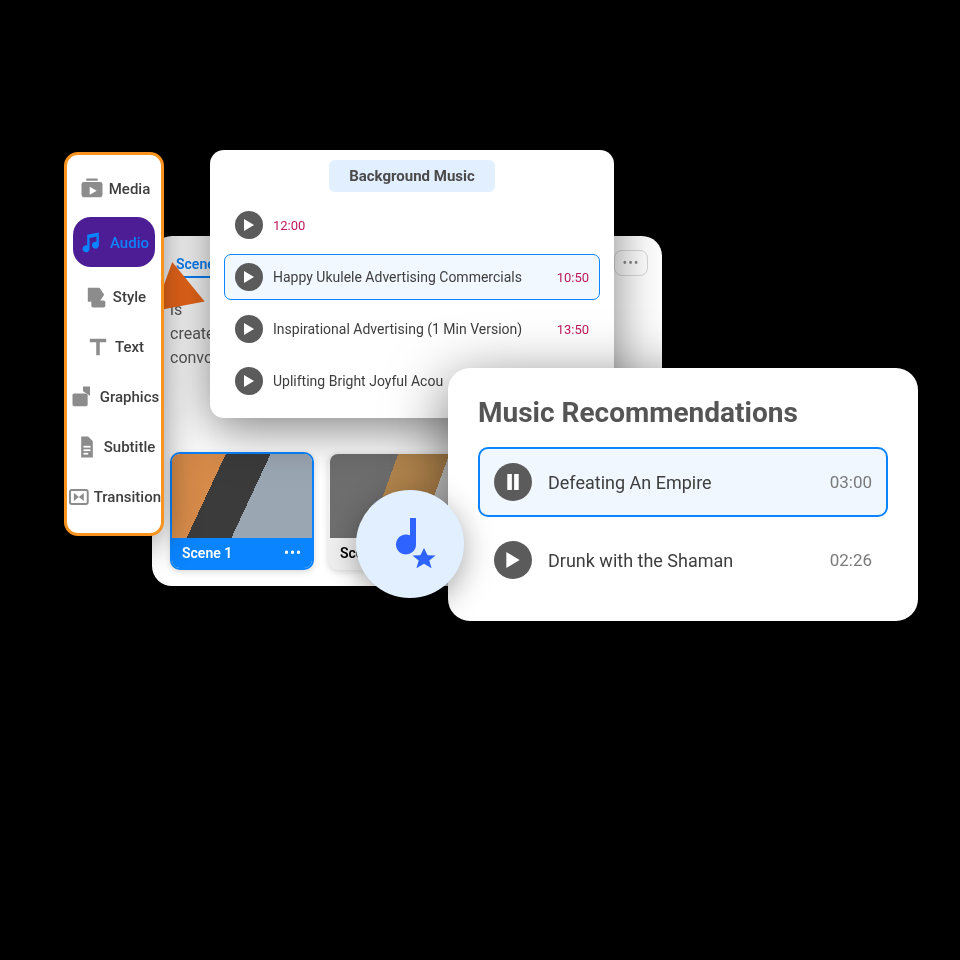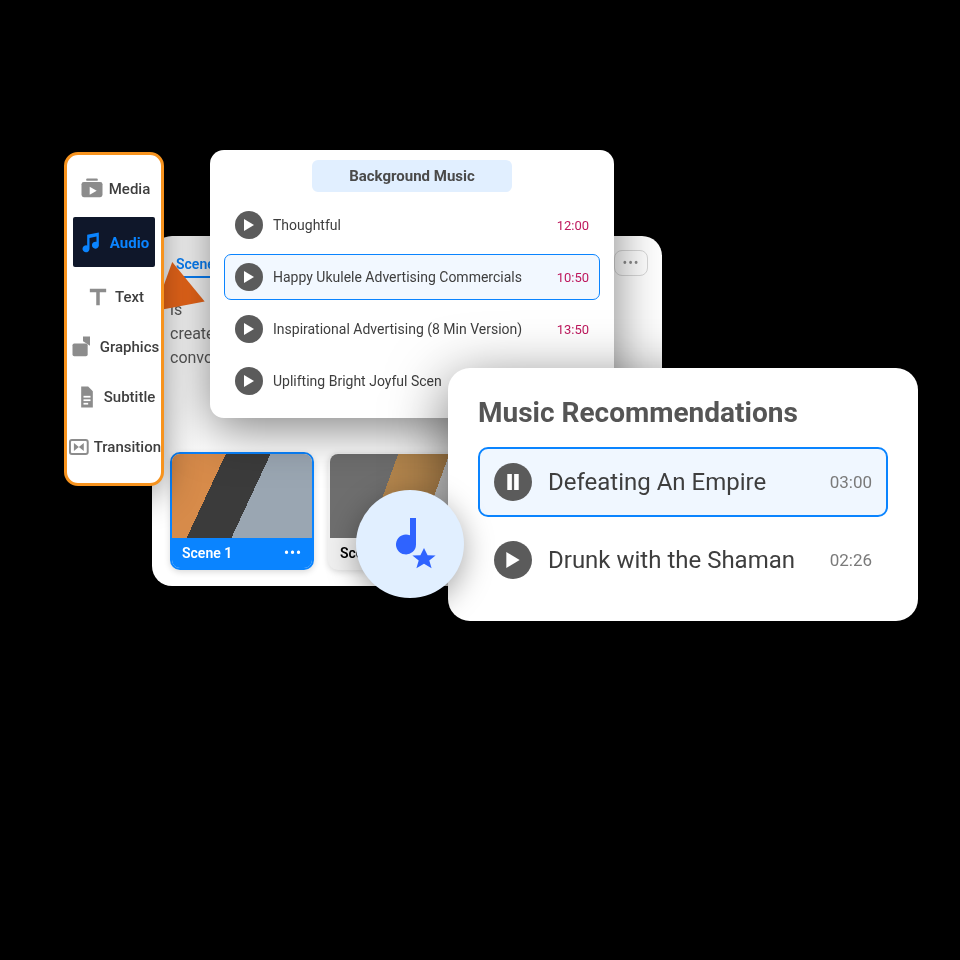--- a/index.html
+++ b/index.html
@@ -40,25 +40,24 @@
     justify-content: center;
     gap: 3px;
     padding: 12px 0 10px;
     font-size: 15px;
     color: #3e3e3e;
     font-weight: 500;
     cursor: pointer;
   }
   .side-item .icon { width: 28px; height: 28px; fill: #8c8c8c; }
   .side-item.active {
-    background: #0f172a;
-    border-radius: 2px;
+    background: #4c1d95;
+    border-radius: 18px;
     margin: 4px 6px;
     color: #0a84ff;
-    font-weight: bold;
   }
   .side-item.active .icon { fill: #0a84ff; }
 
   
   .editor {
     position: absolute;
     left: 152px;
     top: 236px;
     width: 510px;
     height: 350px;
@@ -150,21 +149,21 @@
     width: 404px;
     background:#fff;
     border-radius: 14px;
     padding: 10px 14px 14px;
     box-shadow: 0 10px 50px rgba(0,0,0,.5);
     z-index: 20;
   }
   .bg-panel .title-chip {
     display:block;
     margin: 0 auto 10px;
-    width: 200px;
+    width: 166px;
     text-align:center;
     background:#e1efff;
     color:#4a4a4a;
     font-weight:700;
     font-size:15px;
     padding:7px 0;
     border-radius:6px;
   }
   .track {
     display:flex;
@@ -225,21 +224,21 @@
     gap:16px;
     padding:14px 14px;
     border-radius:10px;
     border:2px solid transparent;
   }
   .rec-item + .rec-item { margin-top:8px; }
   .rec-item.selected {
     border-color:#0a84ff;
     background:#f0f7ff;
   }
-  .rec-item .name { flex:1;font-size:24px;color:#3e3e3e; }
+  .rec-item .name { flex:1;font-size:18px;color:#3e3e3e; }
   .rec-item .dur { font-size:17px;color:#7a7a7a; }
 
   
   .music-badge {
     position:absolute;
     left: 356px;
     top: 490px;
     width: 108px;height:108px;
     border-radius:50%;
     background:#e1efff;
@@ -283,48 +282,47 @@
 
   <div class="bg-panel">
     <span class="title-chip">Background Music</span>
 
     <div class="track">
       <span class="play-btn">
           <svg viewBox="0 0 10 12">
             <path d="M0 0l10 6-10 6z"></path>
           </svg>
         </span>
-      <span class="name">Thoughtful</span>
       <span class="dur">12:00</span>
     </div>
     <div class="track selected">
       <span class="play-btn">
           <svg viewBox="0 0 10 12">
             <path d="M0 0l10 6-10 6z"></path>
           </svg>
         </span>
       <span class="name">Happy Ukulele Advertising Commercials</span>
       <span class="dur">10:50</span>
     </div>
     <div class="track">
       <span class="play-btn">
           <svg viewBox="0 0 10 12">
             <path d="M0 0l10 6-10 6z"></path>
           </svg>
         </span>
-      <span class="name">Inspirational Advertising (8 Min Version)</span>
+      <span class="name">Inspirational Advertising (1 Min Version)</span>
       <span class="dur">13:50</span>
     </div>
     <div class="track">
       <span class="play-btn">
           <svg viewBox="0 0 10 12">
             <path d="M0 0l10 6-10 6z"></path>
           </svg>
         </span>
-      <span class="name">Uplifting Bright Joyful Scen</span>
+      <span class="name">Uplifting Bright Joyful Acou</span>
       <span class="dur"></span>
     </div>
   </div>
 
   <div class="rec-card">
     <h3 class="rec-title">Music Recommendations</h3>
 
     <div class="rec-item selected">
       <span class="play-btn big">
         <svg viewBox="0 0 12 14">
@@ -363,20 +361,27 @@
       <span>Media</span>
     </div>
     <div class="side-item active">
       <svg class="icon" viewBox="0 0 24 24">
           <path d="M9 17a3 3 0 1 1-2-2.83V5l10-2v10.17A3 3 0 1 1 15 11V6.5l-6 1.2V17z"></path>
         </svg>
       <span>Audio</span>
     </div>
     <div class="side-item">
       <svg class="icon" viewBox="0 0 24 24">
+          <path d="M5 4h10l4 6-4 6H5z"></path>
+          <rect x="8" y="15" width="12" height="6" rx="1.5"></rect>
+        </svg>
+      <span>Style</span>
+    </div>
+    <div class="side-item">
+      <svg class="icon" viewBox="0 0 24 24">
           <path d="M5 5h14v3h-5.5v11h-3V8H5z"></path>
         </svg>
       <span>Text</span>
     </div>
     <div class="side-item">
       <svg class="icon" viewBox="0 0 24 24">
           <rect x="3" y="9" width="13" height="11" rx="1.5"></rect>
           <path d="M12 3l6 0 0 8-6-4z"></path>
         </svg>
       <span>Graphics</span>

